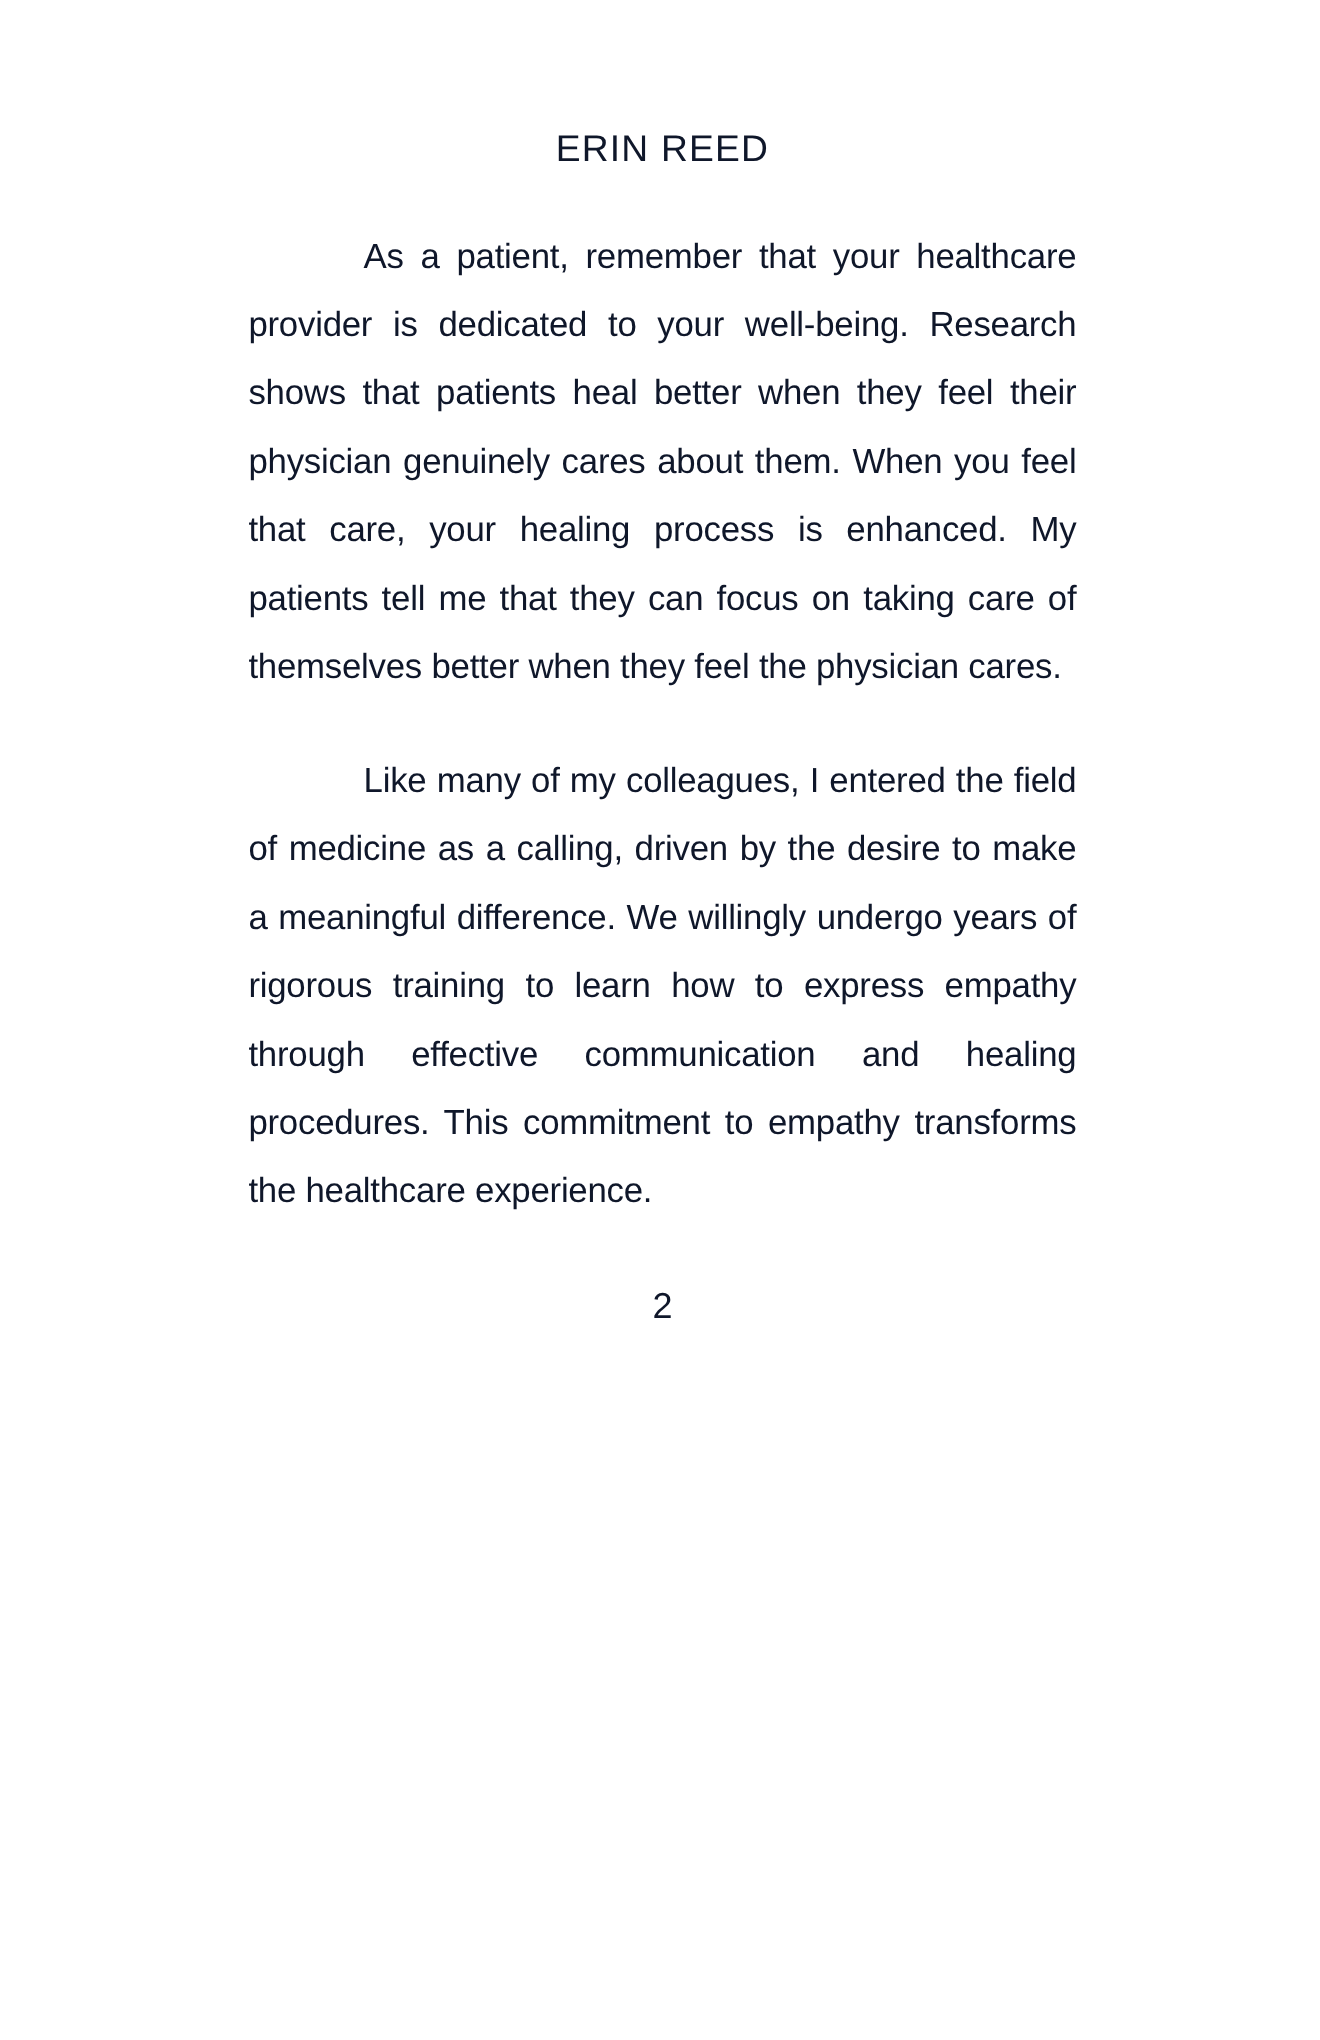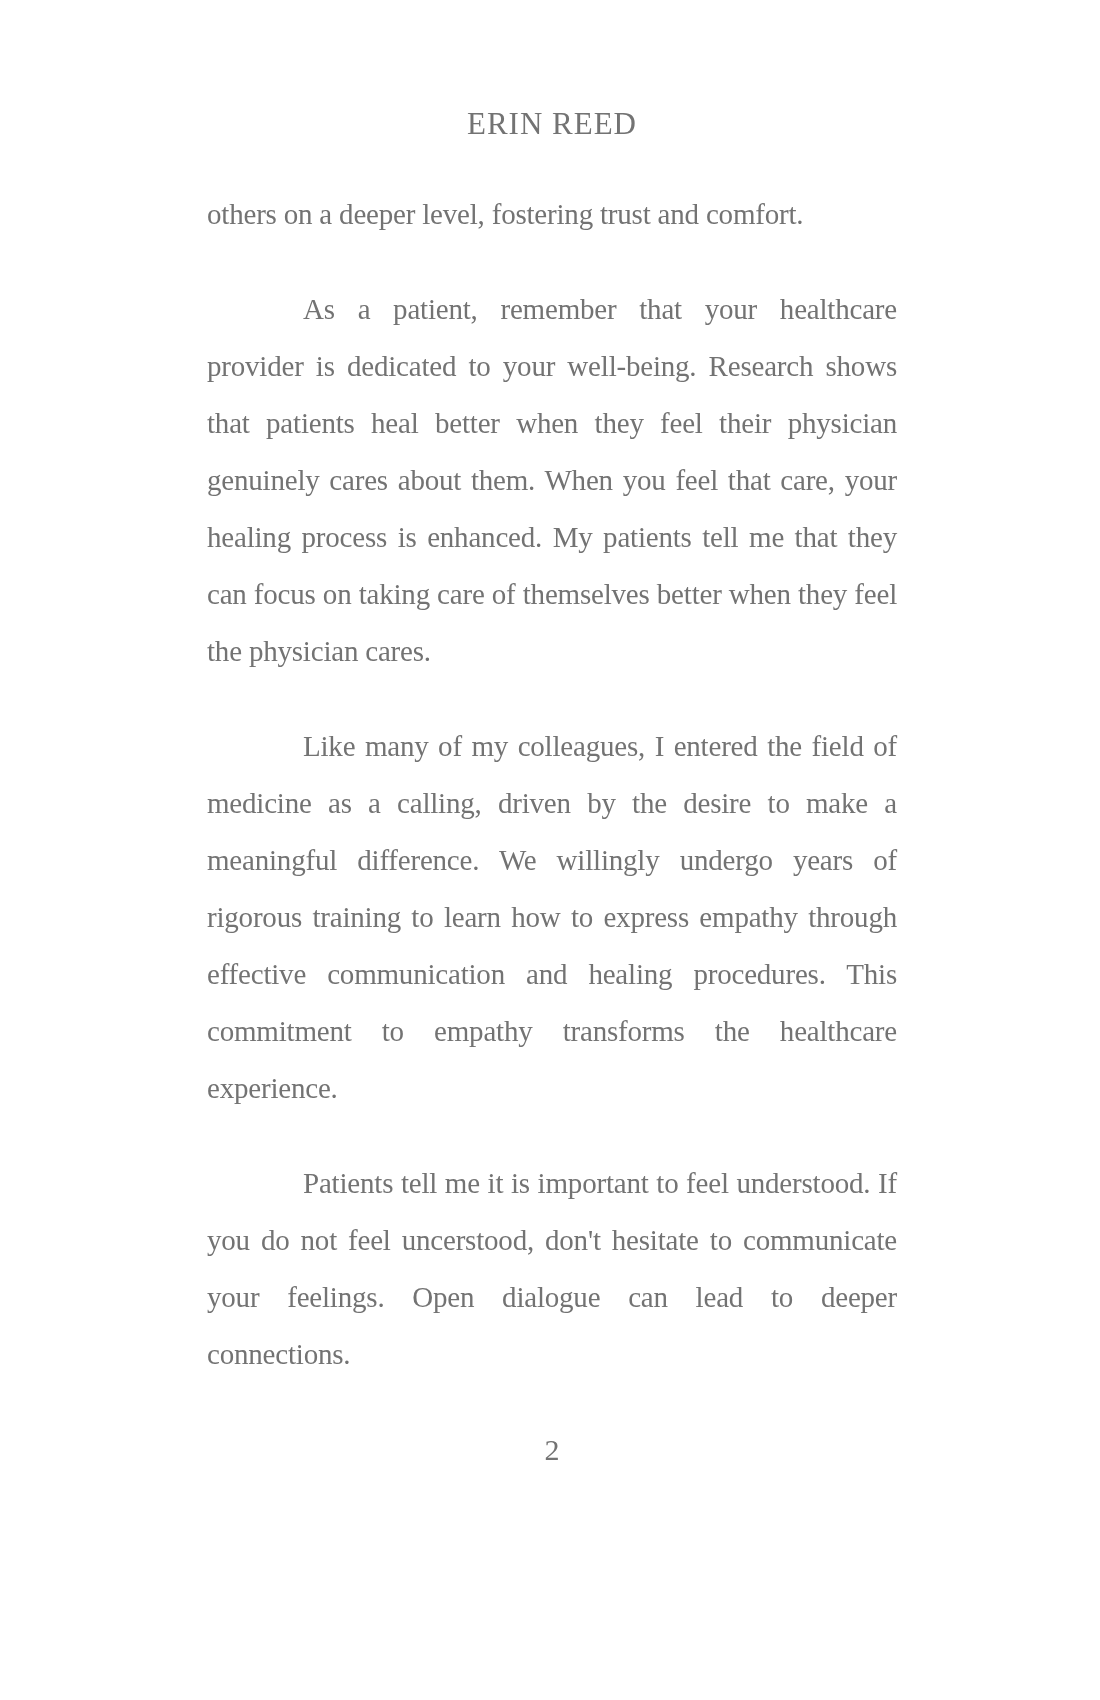--- a/index.html
+++ b/index.html
@@ -6,22 +6,22 @@
     margin: 0;
     padding: 0;
     background: #ffffff;
   }
   .page {
     position: relative;
     width: 1100px;
     height: 1700px;
     background: #ffffff;
     overflow: hidden;
-    font-family: Liberation Serif, serif;
-    color: #737373;
+    font-family: Liberation Sans, sans-serif;
+    color: #0f172a;
   }
   .content {
     position: absolute;
     top: 95px;
     left: 207px;
     width: 690px;
   }
   .running-header {
     font-size: 31px;
     line-height: 57px;
@@ -47,20 +47,18 @@
     margin: 0;
   }
 </style>
 </head>
 <body>
 
 <div class="page">
   <div class="content">
     <div class="running-header">ERIN REED</div>
     <div>
-        <p class="body-para">others on a deeper level, fostering trust and comfort.</p>
         <p class="body-para indent">As a patient, remember that your healthcare provider is dedicated to your well-being. Research shows that patients heal better when they feel their physician genuinely cares about them. When you feel that care, your healing process is enhanced. My patients tell me that they can focus on taking care of themselves better when they feel the physician cares.</p>
         <p class="body-para indent">Like many of my colleagues, I entered the field of medicine as a calling, driven by the desire to make a meaningful difference. We willingly undergo years of rigorous training to learn how to express empathy through effective communication and healing procedures. This commitment to empathy transforms the healthcare experience.</p>
-        <p class="body-para indent">Patients tell me it is important to feel understood. If you do not feel uncerstood, don't hesitate to communicate your feelings. Open dialogue can lead to deeper connections.</p>
       </div>
     <div class="page-number">2</div>
   </div>
 </div>
 
 </body></html>

